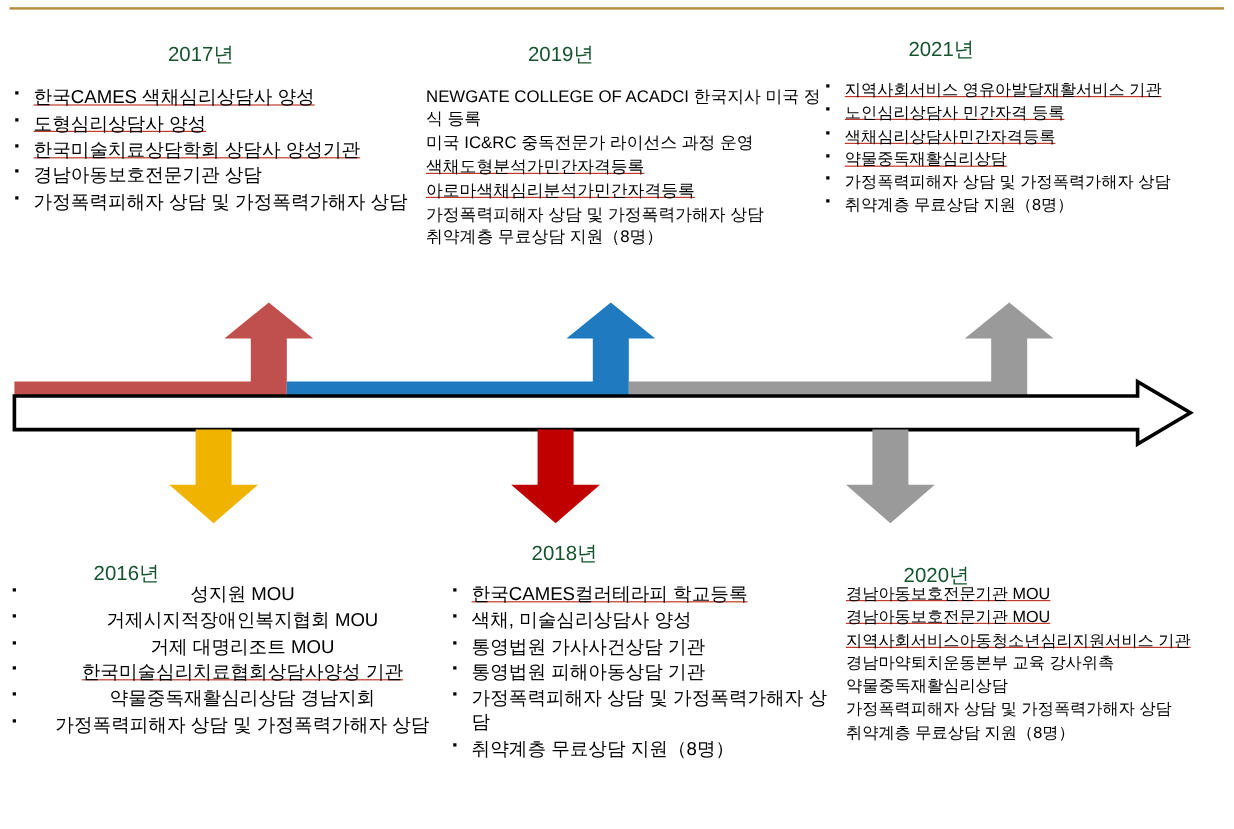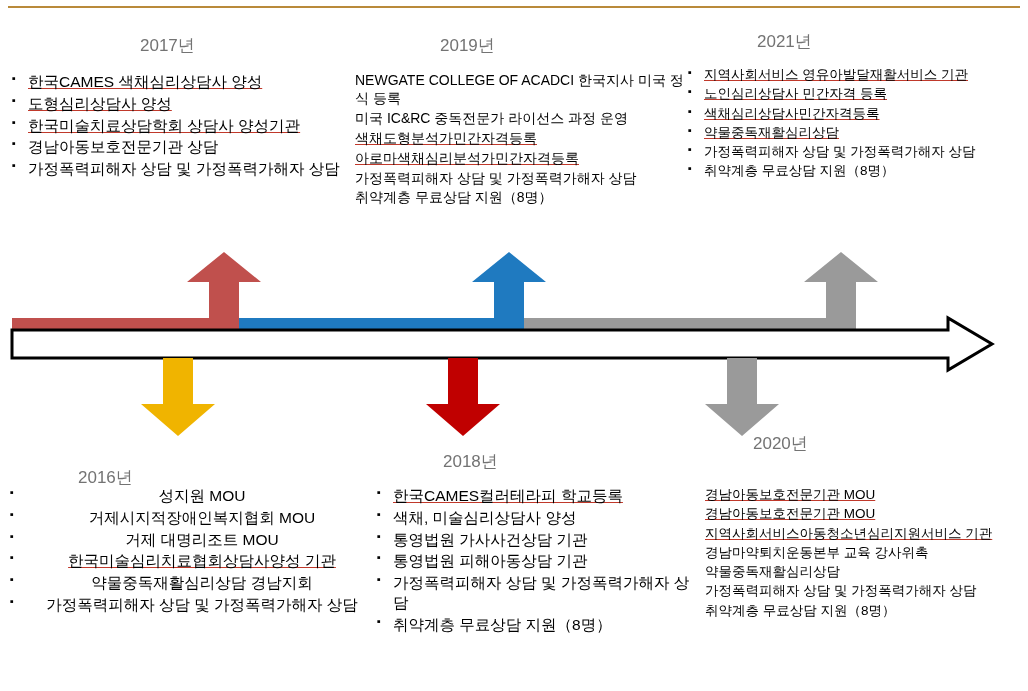--- a/index.html
+++ b/index.html
@@ -26,29 +26,29 @@
     top: 6px;
     width: 1012px;
     height: 2px;
     background: #b98a3a;
   }
 
   
   .year {
     position: absolute;
     font-size: 17px;
-    color: #737373;
+    color: #14532d;
     white-space: nowrap;
   }
   .year-2017 { left: 140px; top: 34px; }
   .year-2019 { left: 440px; top: 34px; }
   .year-2021 { left: 757px; top: 30px; }
   .year-2016 { left: 78px;  top: 466px; }
   .year-2018 { left: 443px; top: 450px; }
-  .year-2020 { left: 753px; top: 432px; }
+  .year-2020 { left: 753px; top: 468px; }
 
   
   .block {
     position: absolute;
   }
   ul.bl {
     list-style: none;
     margin: 0;
     padding: 0;
   }

